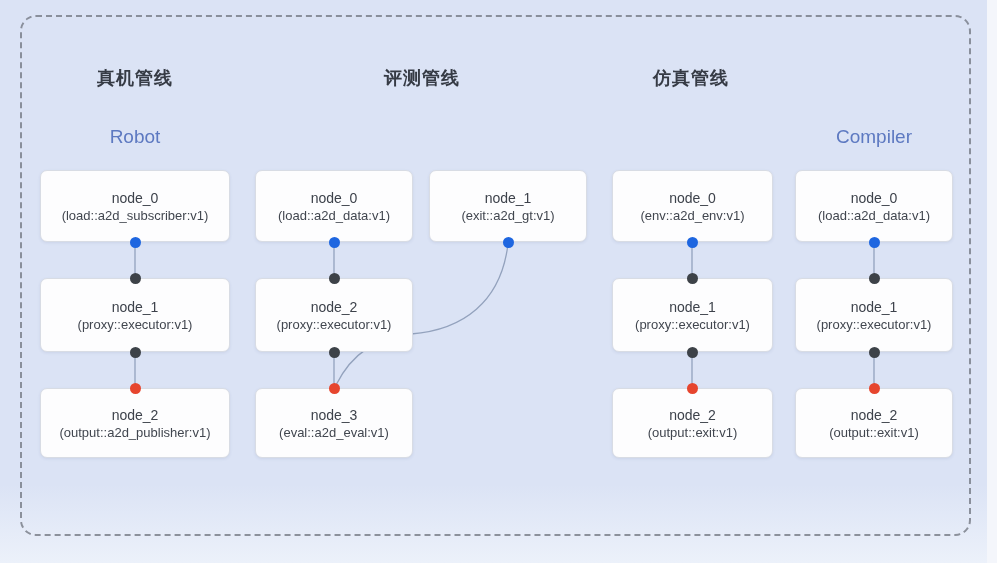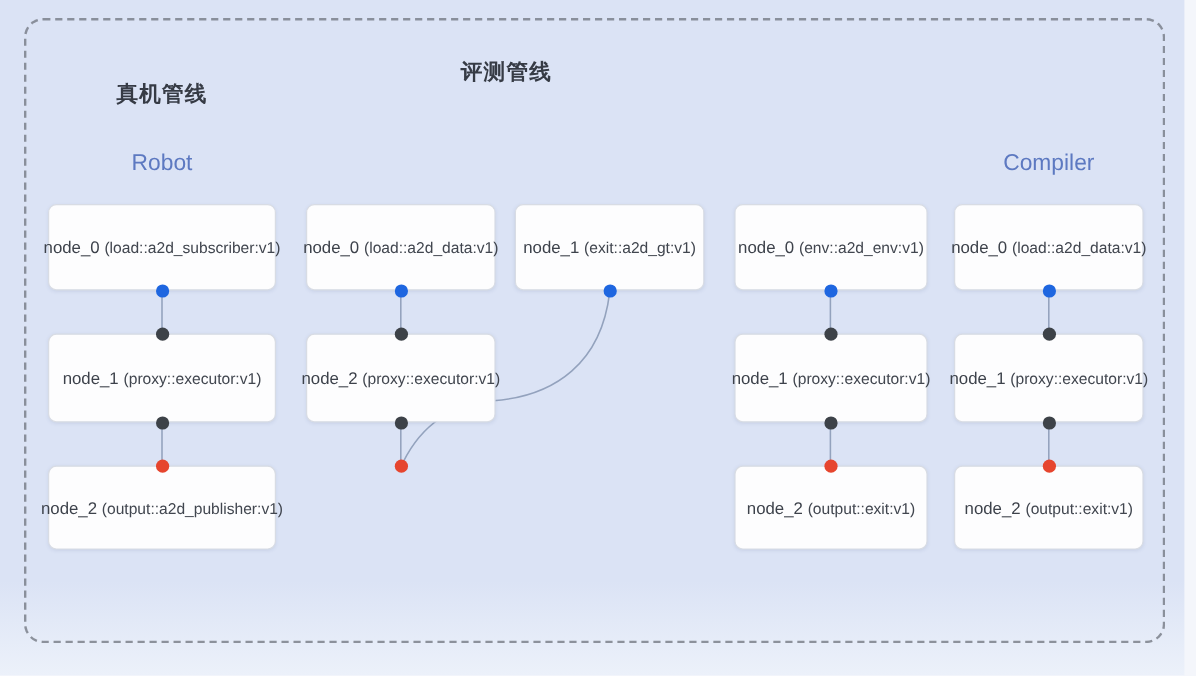--- a/index.html
+++ b/index.html
@@ -21,21 +21,21 @@
     color:var(--heading-zh);z-index:2;
   }
   .hen{
     position:absolute;width:220px;text-align:center;
     font-size:19px;font-weight:400;
     color:var(--heading-en);z-index:2;
   }
   .node{
     position:absolute;background:var(--node-bg);
     border:1px solid var(--node-border);border-radius:7px;box-sizing:border-box;
-    display:flex;flex-direction:row;align-items:center;justify-content:center;gap:4px;
+    display:flex;flex-direction:column;align-items:center;justify-content:center;gap:4px;
     z-index:2;box-shadow:0 1px 3px rgba(60,80,130,.10);
   }
   .node .t{font-size:14px;color:var(--node-title);line-height:1;}
   .node .s{font-size:13px;color:var(--node-subtitle);line-height:1;}
   .dot{position:absolute;width:11px;height:11px;border-radius:50%;z-index:3;}
   .dot.blue{background:var(--port-output);}
   .dot.dark{background:var(--port-input);}
   .dot.red{background:var(--port-terminal);}
 </style>
 </head>
@@ -51,21 +51,22 @@
     <line x1="334" y1="242" x2="334" y2="278"></line>
     <line x1="334" y1="352" x2="334" y2="388"></line>
     <path d="M508,244 C501,302 463,330 411,334 C374,337 350,357 336,385"></path>
     <line x1="692" y1="242" x2="692" y2="278"></line>
     <line x1="692" y1="352" x2="692" y2="388"></line>
     <line x1="874" y1="242" x2="874" y2="278"></line>
     <line x1="874" y1="352" x2="874" y2="388"></line>
   </svg>
 
   <div class="hzh" style="left:25px;top:66px">真机管线</div>
-  <div class="hzh" style="left:312px;top:48px">评测管线</div>
+  <div class="hzh" style="left:312px;top:66px">评测管线</div>
+  <div class="hzh" style="left:581px;top:66px">仿真管线</div>
 
   <div class="hen" style="left:25px;top:126px">Robot</div>
   <div class="hen" style="left:764px;top:126px">Compiler</div>
 
   <div class="node" style="left:40px;top:170px;width:190px;height:72px">
     <span class="t">node_0</span>
     <span class="s">(load::a2d_subscriber:v1)</span>
   </div>
   <div class="node" style="left:40px;top:278px;width:190px;height:74px">
     <span class="t">node_1</span>
@@ -80,20 +81,24 @@
     <span class="t">node_0</span>
     <span class="s">(load::a2d_data:v1)</span>
   </div>
   <div class="node" style="left:429px;top:170px;width:158px;height:72px">
     <span class="t">node_1</span>
     <span class="s">(exit::a2d_gt:v1)</span>
   </div>
   <div class="node" style="left:255px;top:278px;width:158px;height:74px">
     <span class="t">node_2</span>
     <span class="s">(proxy::executor:v1)</span>
+  </div>
+  <div class="node" style="left:255px;top:388px;width:158px;height:70px">
+    <span class="t">node_3</span>
+    <span class="s">(eval::a2d_eval:v1)</span>
   </div>
 
   <div class="node" style="left:612px;top:170px;width:161px;height:72px">
     <span class="t">node_0</span>
     <span class="s">(env::a2d_env:v1)</span>
   </div>
   <div class="node" style="left:612px;top:278px;width:161px;height:74px">
     <span class="t">node_1</span>
     <span class="s">(proxy::executor:v1)</span>
   </div>

